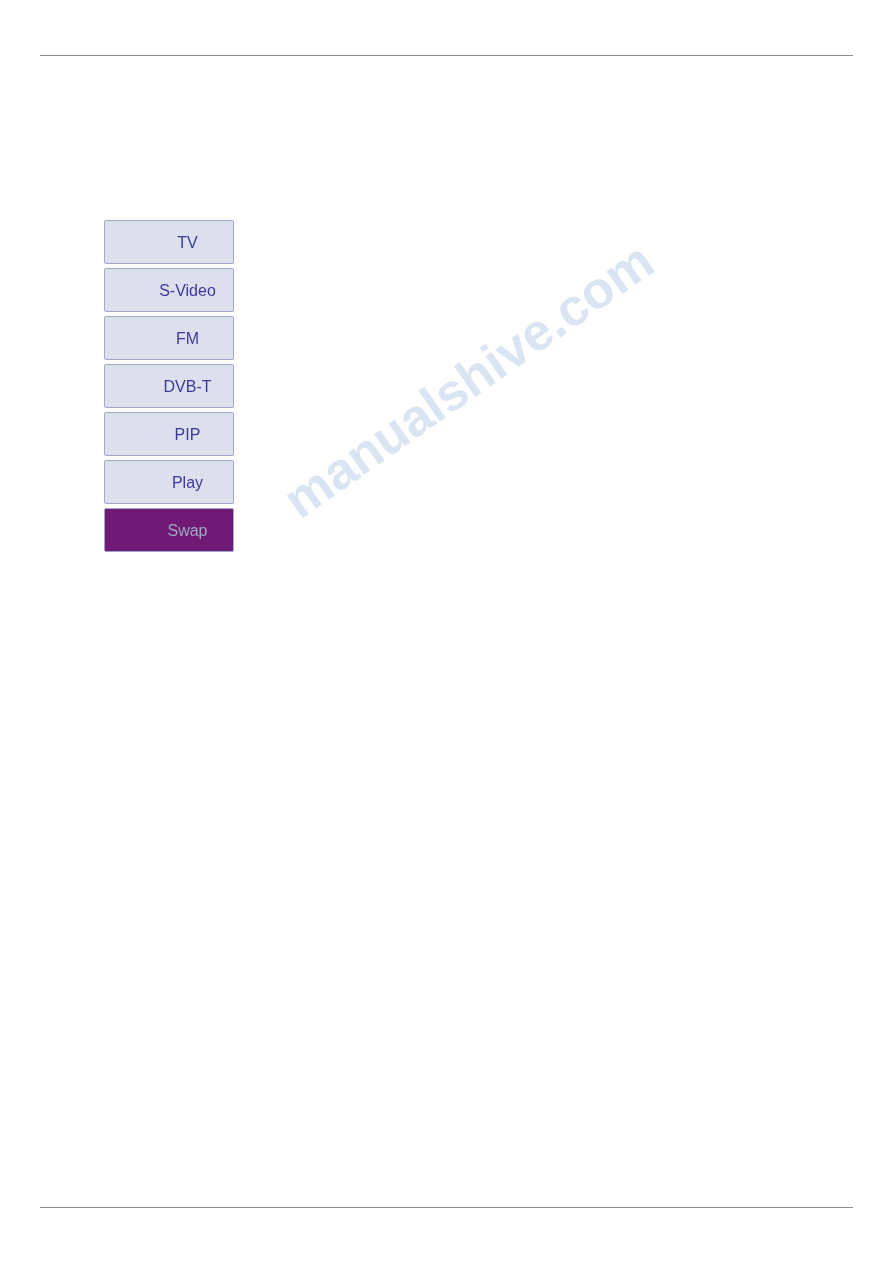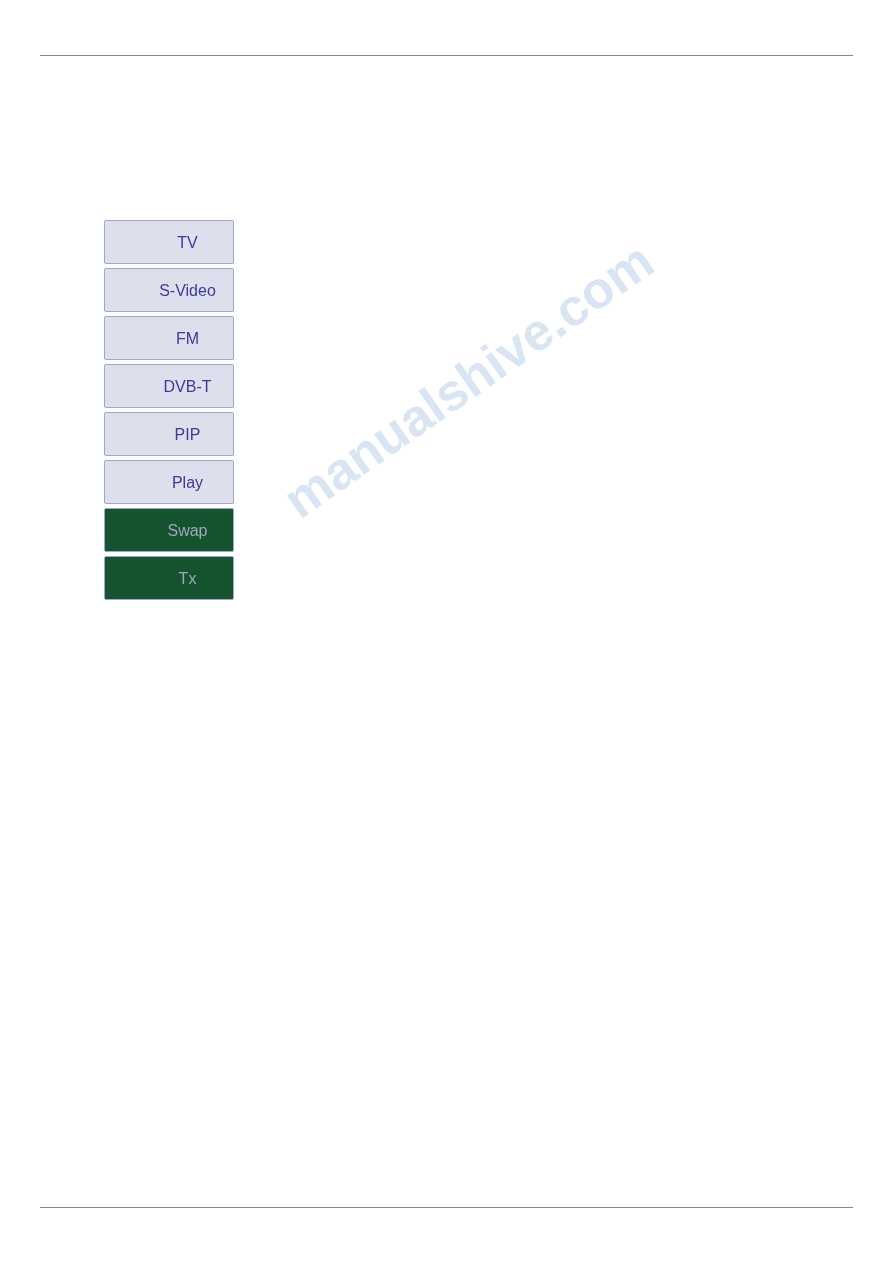--- a/index.html
+++ b/index.html
@@ -75,21 +75,21 @@
       font-family: Arial, sans-serif;
       text-align: center;
       line-height: 44px;
       cursor: pointer;
       border-radius: 2px;
       padding-left: 37px;
     }
 
     .menu-button.disabled {
       color: #a0a8c0;
-      background-color: #14532d;
+      background-color: #701a75;
       cursor: default;
     }
   </style>
 </head>
 <body>
 
 <div class="page-container">
 
   <div class="top-rule"></div>
   <div class="bottom-rule"></div>
@@ -97,16 +97,15 @@
   <div class="watermark">manualshive.com</div>
 
   <div class="button-list">
   <div class="menu-button">TV</div>
       <div class="menu-button">S-Video</div>
       <div class="menu-button">FM</div>
       <div class="menu-button">DVB-T</div>
       <div class="menu-button">PIP</div>
       <div class="menu-button">Play</div>
       <div class="menu-button disabled">Swap</div>
-      <div class="menu-button disabled">Tx</div>
     </div>
 
 </div>
 
 </body></html>

